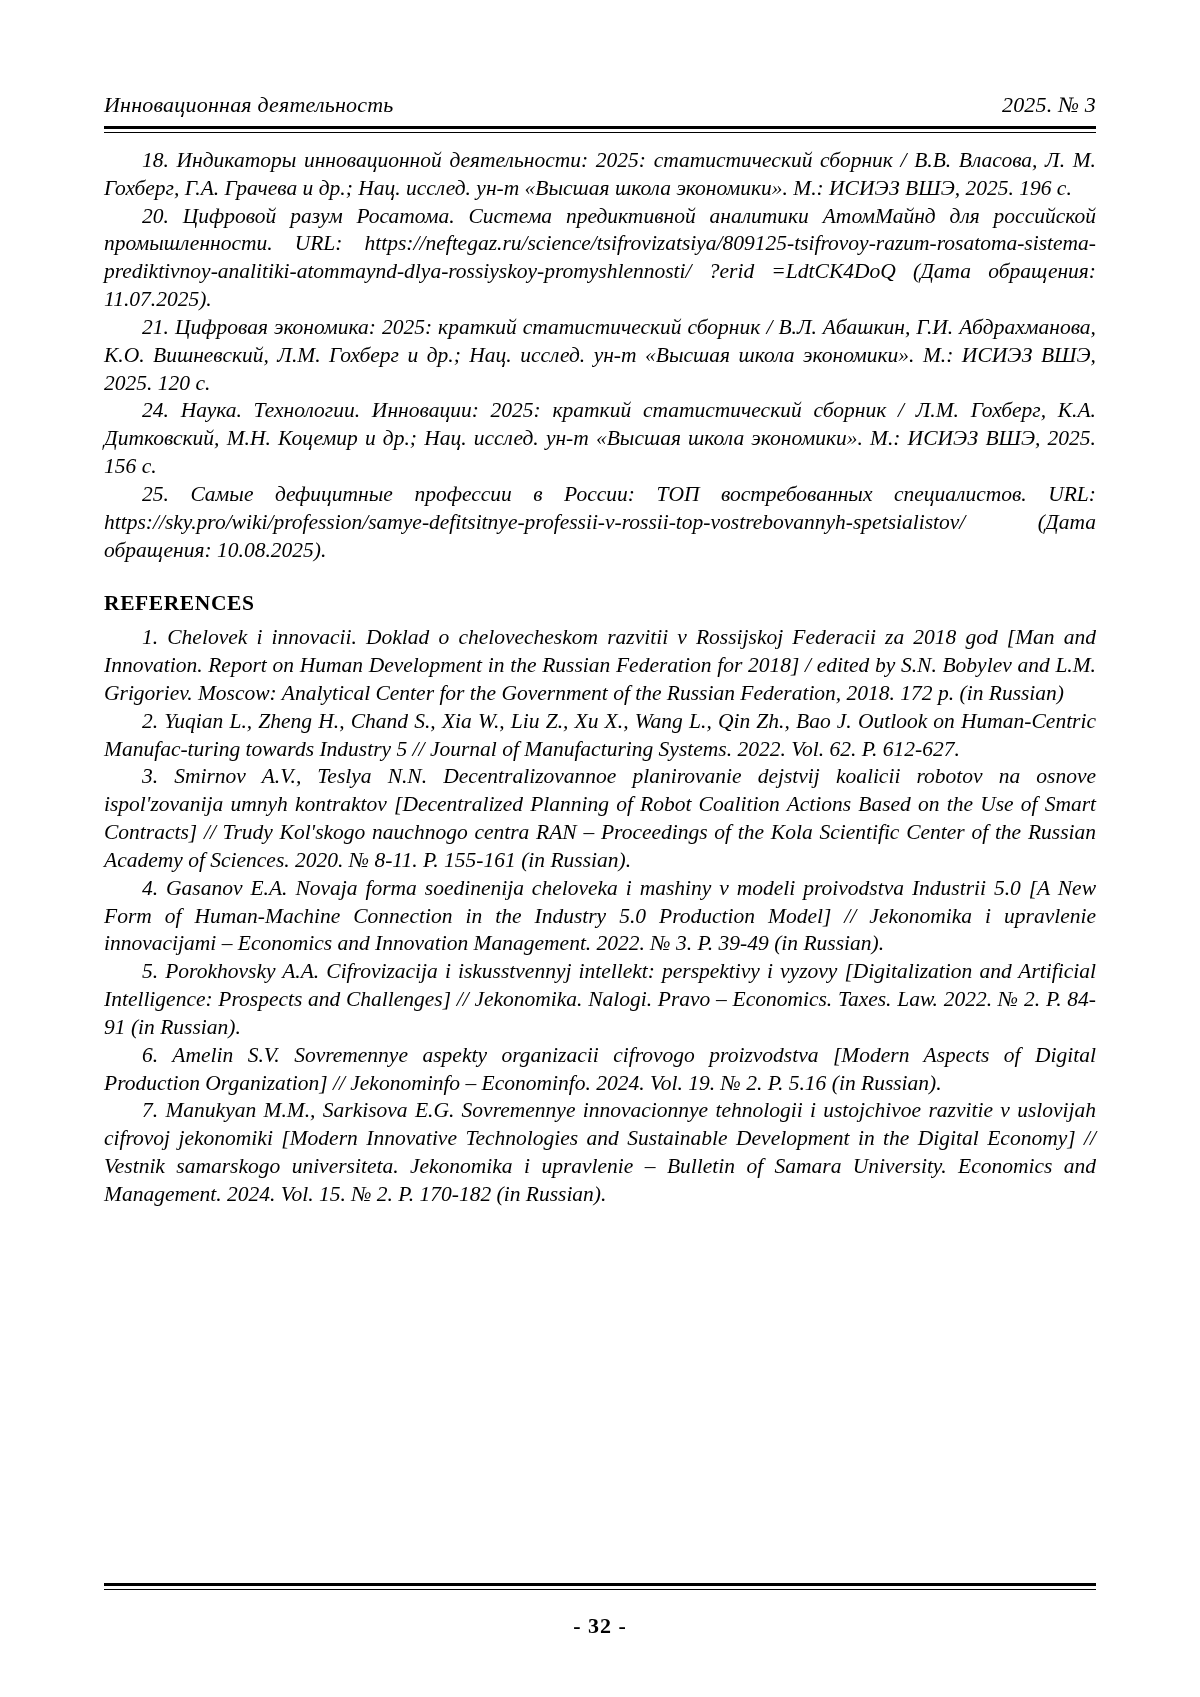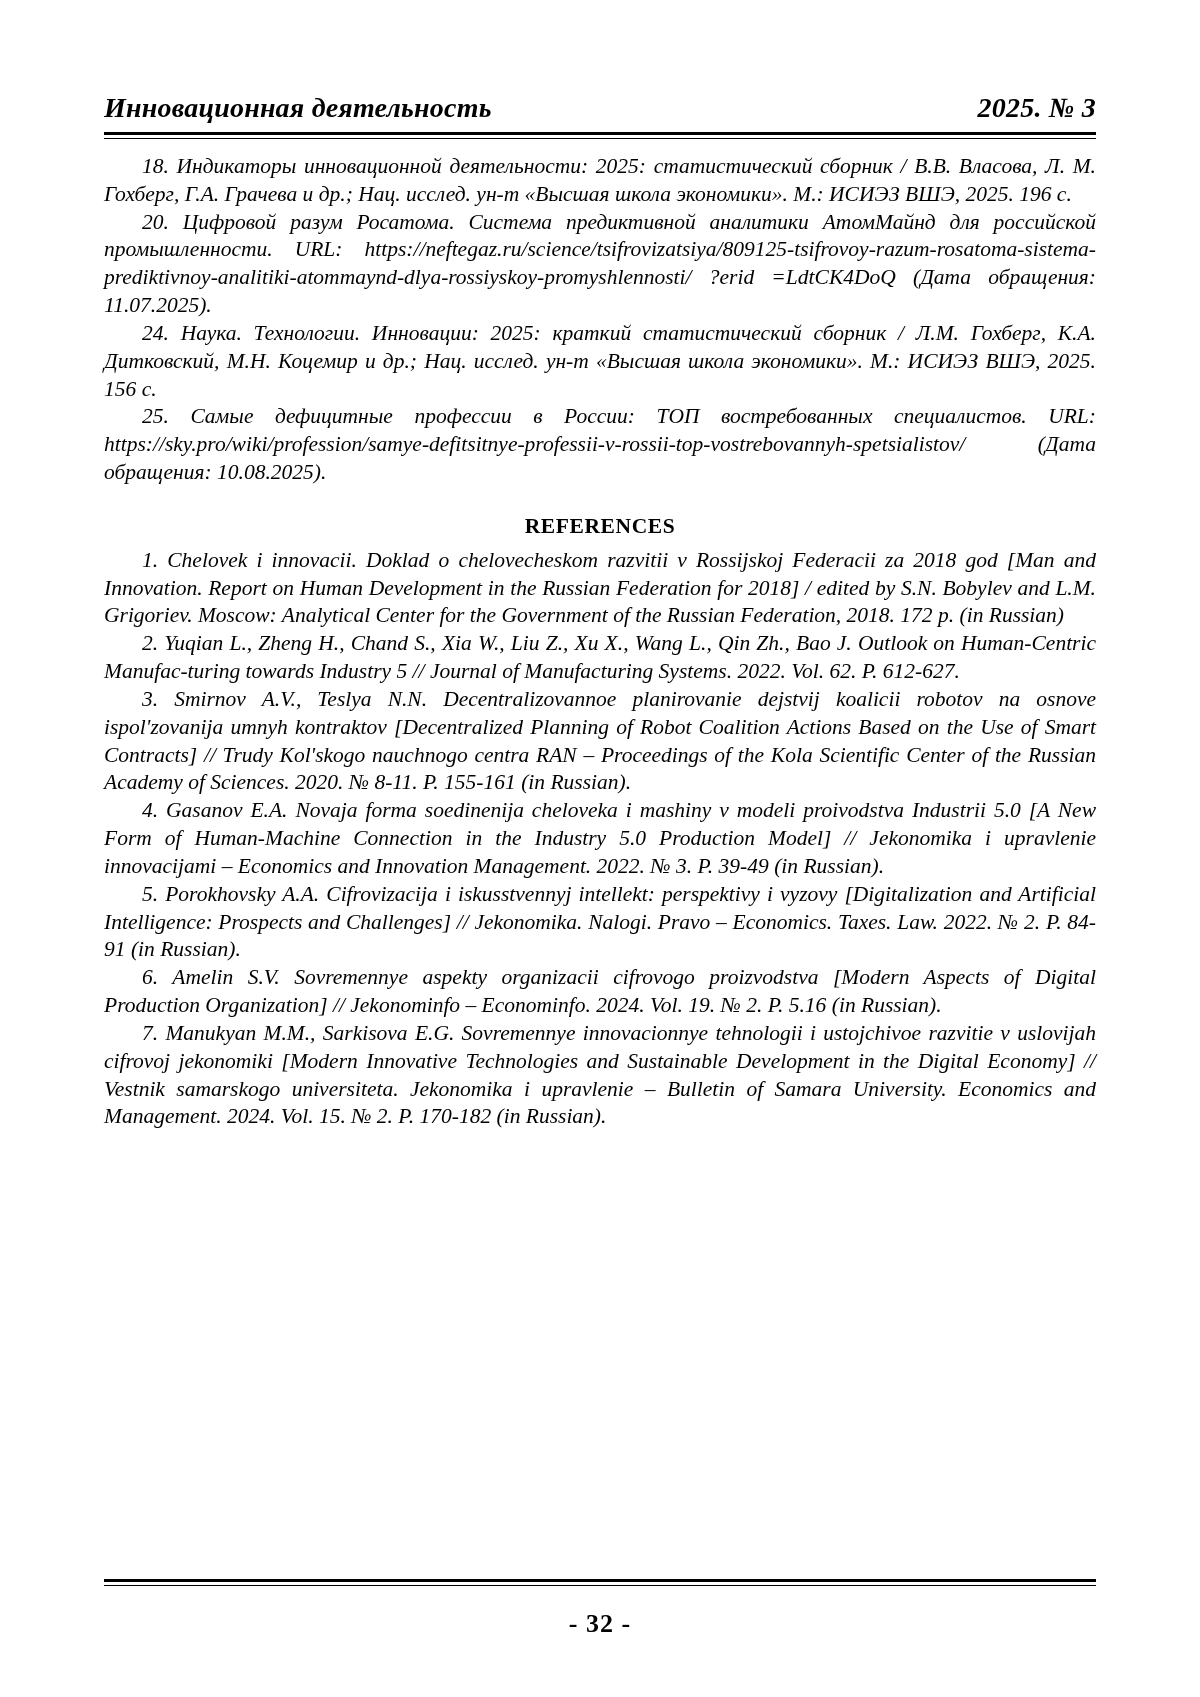--- a/index.html
+++ b/index.html
@@ -20,22 +20,22 @@
     width: 1200px;
     height: 1697px;
     box-sizing: border-box;
     padding: 92px 104px 40px 104px;
   }
   .running-head {
     display: flex;
     justify-content: space-between;
     align-items: baseline;
     font-style: italic;
-    font-weight: bold;
-    font-size: 28px;
+    font-weight: normal;
+    font-size: 22px;
     letter-spacing: 0.2px;
   }
   .rule-top {
     margin-top: 8px;
     border-top: 3px solid #000;
     border-bottom: 1px solid #000;
     height: 3px;
     box-sizing: content-box;
   }
   .body-text {
@@ -45,21 +45,21 @@
     line-height: 1.295;
     text-align: justify;
     text-justify: inter-word;
     hyphens: manual;
   }
   .para {
     text-indent: 38px;
     margin: 0 0 0 0;
   }
   .refs-heading {
-    text-align: center;
+    text-align: left;
     font-style: normal;
     font-weight: bold;
     font-size: 21.5px;
     letter-spacing: 0.6px;
     margin: 26px 0 6px 0;
     text-indent: 0;
   }
   .footer-wrap {
     position: absolute;
     left: 104px;
@@ -68,40 +68,41 @@
   }
   .rule-bottom {
     border-top: 3px solid #000;
     border-bottom: 1px solid #000;
     height: 3px;
     box-sizing: content-box;
   }
   .page-number {
     text-align: center;
     font-weight: bold;
-    font-size: 26px;
+    font-size: 22px;
     margin-top: 23px;
     letter-spacing: 1px;
   }
 </style>
 </head>
 <body>
 
 <div class="page">
 
   <div class="running-head">
     <span>Инновационная деятельность</span>
     <span>2025. № 3</span>
   </div>
 
   <div class="rule-top"></div>
 
   <div class="body-text">
     <p class="para">18. Индикаторы инновационной деятельности: 2025: статистический сборник / В.В. Власова, Л. М. Гохберг, Г.А. Грачева и др.; Нац. исслед. ун-т «Высшая школа экономики». М.: ИСИЭЗ ВШЭ, 2025. 196 с.</p>
     <p class="para">20. Цифровой разум Росатома. Система предиктивной аналитики АтомМайнд для российской промышленности. URL: https://neftegaz.ru/science/tsifrovizatsiya/809125-tsifrovoy-razum-rosatoma-sistema-prediktivnoy-analitiki-atommaynd-dlya-rossiyskoy-promyshlennosti/ ?erid =LdtCK4DoQ (Дата обращения: 11.07.2025).</p>
+    <p class="para">21. Цифровая экономика: 2025: краткий статистический сборник / В.Л. Абашкин, Г.И. Абдрахманова, К.О. Вишневский, Л.М. Гохберг и др.; Нац. исслед. ун-т «Высшая школа экономики». М.: ИСИЭЗ ВШЭ, 2025. 120 с.</p>
     <p class="para">24. Наука. Технологии. Инновации: 2025: краткий статистический сборник / Л.М. Гохберг, К.А. Дитковский, М.Н. Коцемир и др.; Нац. исслед. ун-т «Высшая школа экономики». М.: ИСИЭЗ ВШЭ, 2025. 156 с.</p>
     <p class="para">25. Самые дефицитные профессии в России: ТОП востребованных специалистов. URL: https://sky.pro/wiki/profession/samye-defitsitnye-professii-v-rossii-top-vostrebovannyh-spetsialistov/ (Дата обращения: 10.08.2025).</p>
 
     <p class="refs-heading">REFERENCES</p>
 
     <p class="para">1. Chelovek i innovacii. Doklad o chelovecheskom razvitii v Rossijskoj Federacii za 2018 god [Man and Innovation. Report on Human Development in the Russian Federation for 2018] / edited by S.N. Bobylev and L.M. Grigoriev. Moscow: Analytical Center for the Government of the Russian Federation, 2018. 172 p. (in Russian)</p>
     <p class="para">2. Yuqian L., Zheng H., Chand S., Xia W., Liu Z., Xu X., Wang L., Qin Zh., Bao J. Outlook on Human-Centric Manufac-turing towards Industry 5 // Journal of Manufacturing Systems. 2022. Vol. 62. P. 612-627.</p>
     <p class="para">3. Smirnov A.V., Teslya N.N. Decentralizovannoe planirovanie dejstvij koalicii robotov na osnove ispol'zovanija umnyh kontraktov [Decentralized Planning of Robot Coalition Actions Based on the Use of Smart Contracts] // Trudy Kol'skogo nauchnogo centra RAN – Proceedings of the Kola Scientific Center of the Russian Academy of Sciences. 2020. № 8-11. P. 155-161 (in Russian).</p>
     <p class="para">4. Gasanov E.A. Novaja forma soedinenija cheloveka i mashiny v modeli proivodstva Industrii 5.0 [A New Form of Human-Machine Connection in the Industry 5.0 Production Model] // Jekonomika i upravlenie innovacijami – Economics and Innovation Management. 2022. № 3. P. 39-49 (in Russian).</p>
     <p class="para">5. Porokhovsky A.A. Cifrovizacija i iskusstvennyj intellekt: perspektivy i vyzovy [Digitalization and Artificial Intelligence: Prospects and Challenges] // Jekonomika. Nalogi. Pravo – Economics. Taxes. Law. 2022. № 2. P. 84-91 (in Russian).</p>

